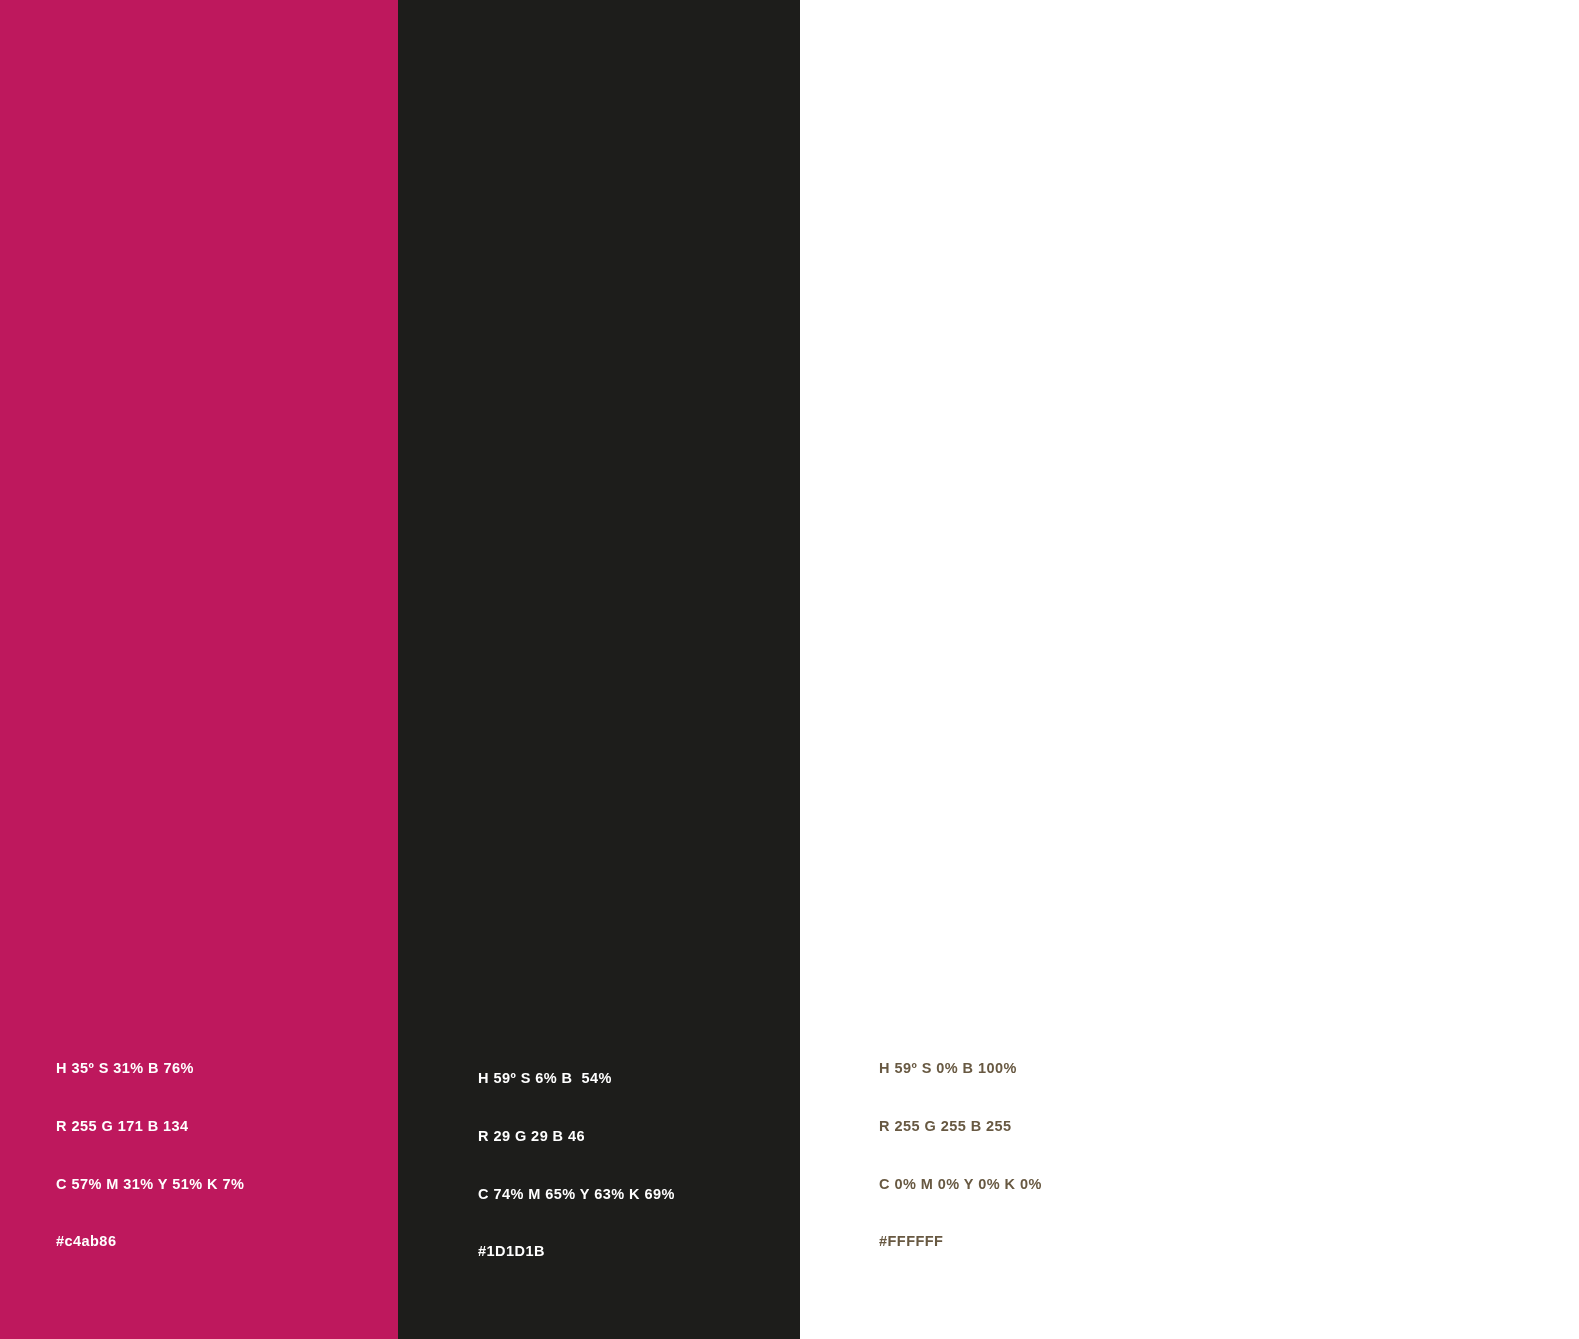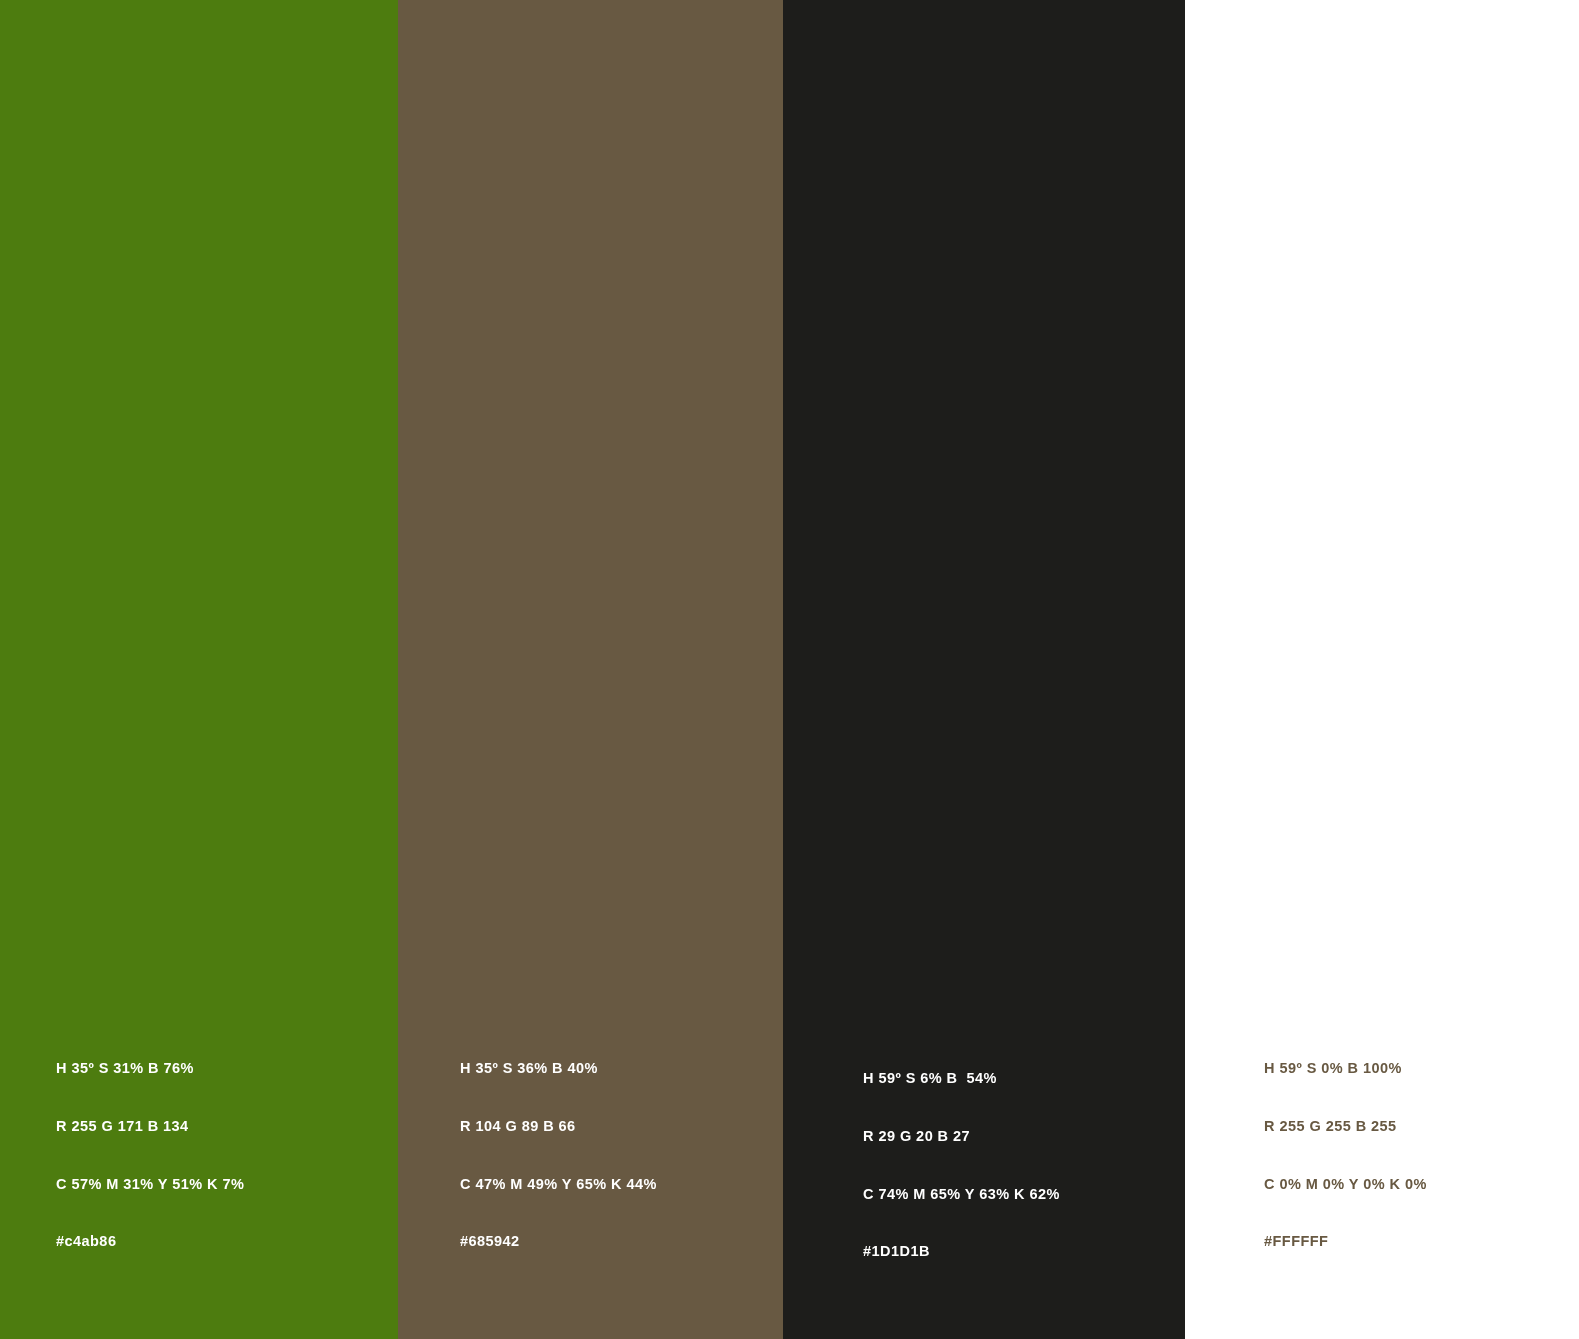--- a/index.html
+++ b/index.html
@@ -55,43 +55,35 @@
     display: block;
     margin: 0;
     padding: 0;
   }
 </style>
 </head>
 <body>
 
 <div class="palette" style="background: rgb(255, 255, 255);">
 
-  <div class="swatch swatch-1" style="background: #4d7c0f;">
+  <div class="swatch swatch-1" style="background: #be185d;">
     <div class="swatch-info" style="color: rgb(255, 255, 255);">
       <span class="info-line">H 35º S 31% B 76%</span>
       <span class="info-line">R 255 G 171 B 134</span>
       <span class="info-line">C 57% M 31% Y 51% K 7%</span>
       <span class="info-line">#c4ab86</span>
     </div>
   </div>
 
-  <div class="swatch swatch-2" style="background: rgb(104, 89, 66);">
-    <div class="swatch-info" style="color: rgb(255, 255, 255);">
-      <span class="info-line">H 35º S 36% B 40%</span>
-      <span class="info-line">R 104 G 89 B 66</span>
-      <span class="info-line">C 47% M 49% Y 65% K 44%</span>
-      <span class="info-line">#685942</span>
-    </div>
-  </div>
 
   <div class="swatch swatch-3" style="background: rgb(29, 29, 27);">
     <div class="swatch-info" style="color: rgb(255, 255, 255);">
       <span class="info-line">H 59º S 6% B  54%</span>
-      <span class="info-line">R 29 G 20 B 27</span>
-      <span class="info-line">C 74% M 65% Y 63% K 62%</span>
+      <span class="info-line">R 29 G 29 B 46</span>
+      <span class="info-line">C 74% M 65% Y 63% K 69%</span>
       <span class="info-line">#1D1D1B</span>
     </div>
   </div>
 
   <div class="swatch swatch-4" style="background: rgb(255, 255, 255);">
     <div class="swatch-info" style="color: rgb(104, 89, 66);">
       <span class="info-line">H 59º S 0% B 100%</span>
       <span class="info-line">R 255 G 255 B 255</span>
       <span class="info-line">C 0% M 0% Y 0% K 0%</span>
       <span class="info-line">#FFFFFF</span>

